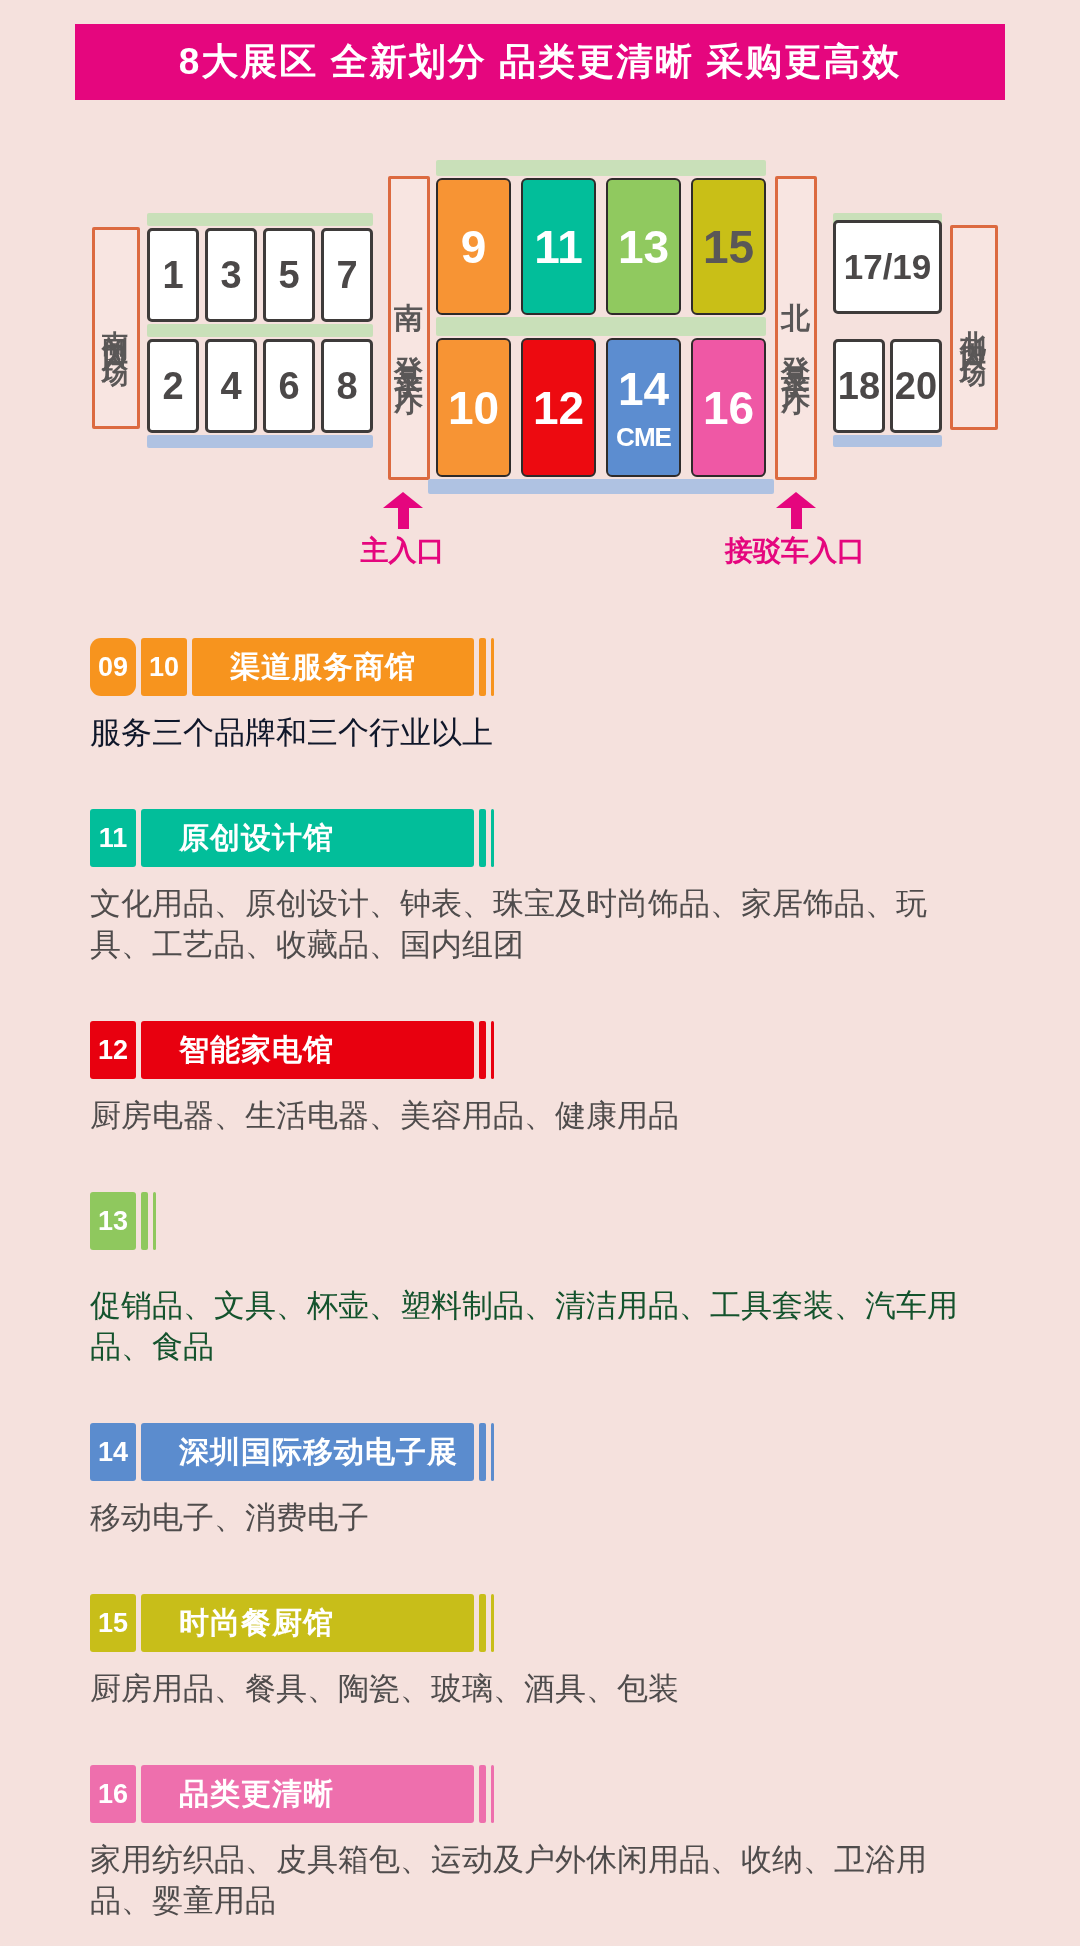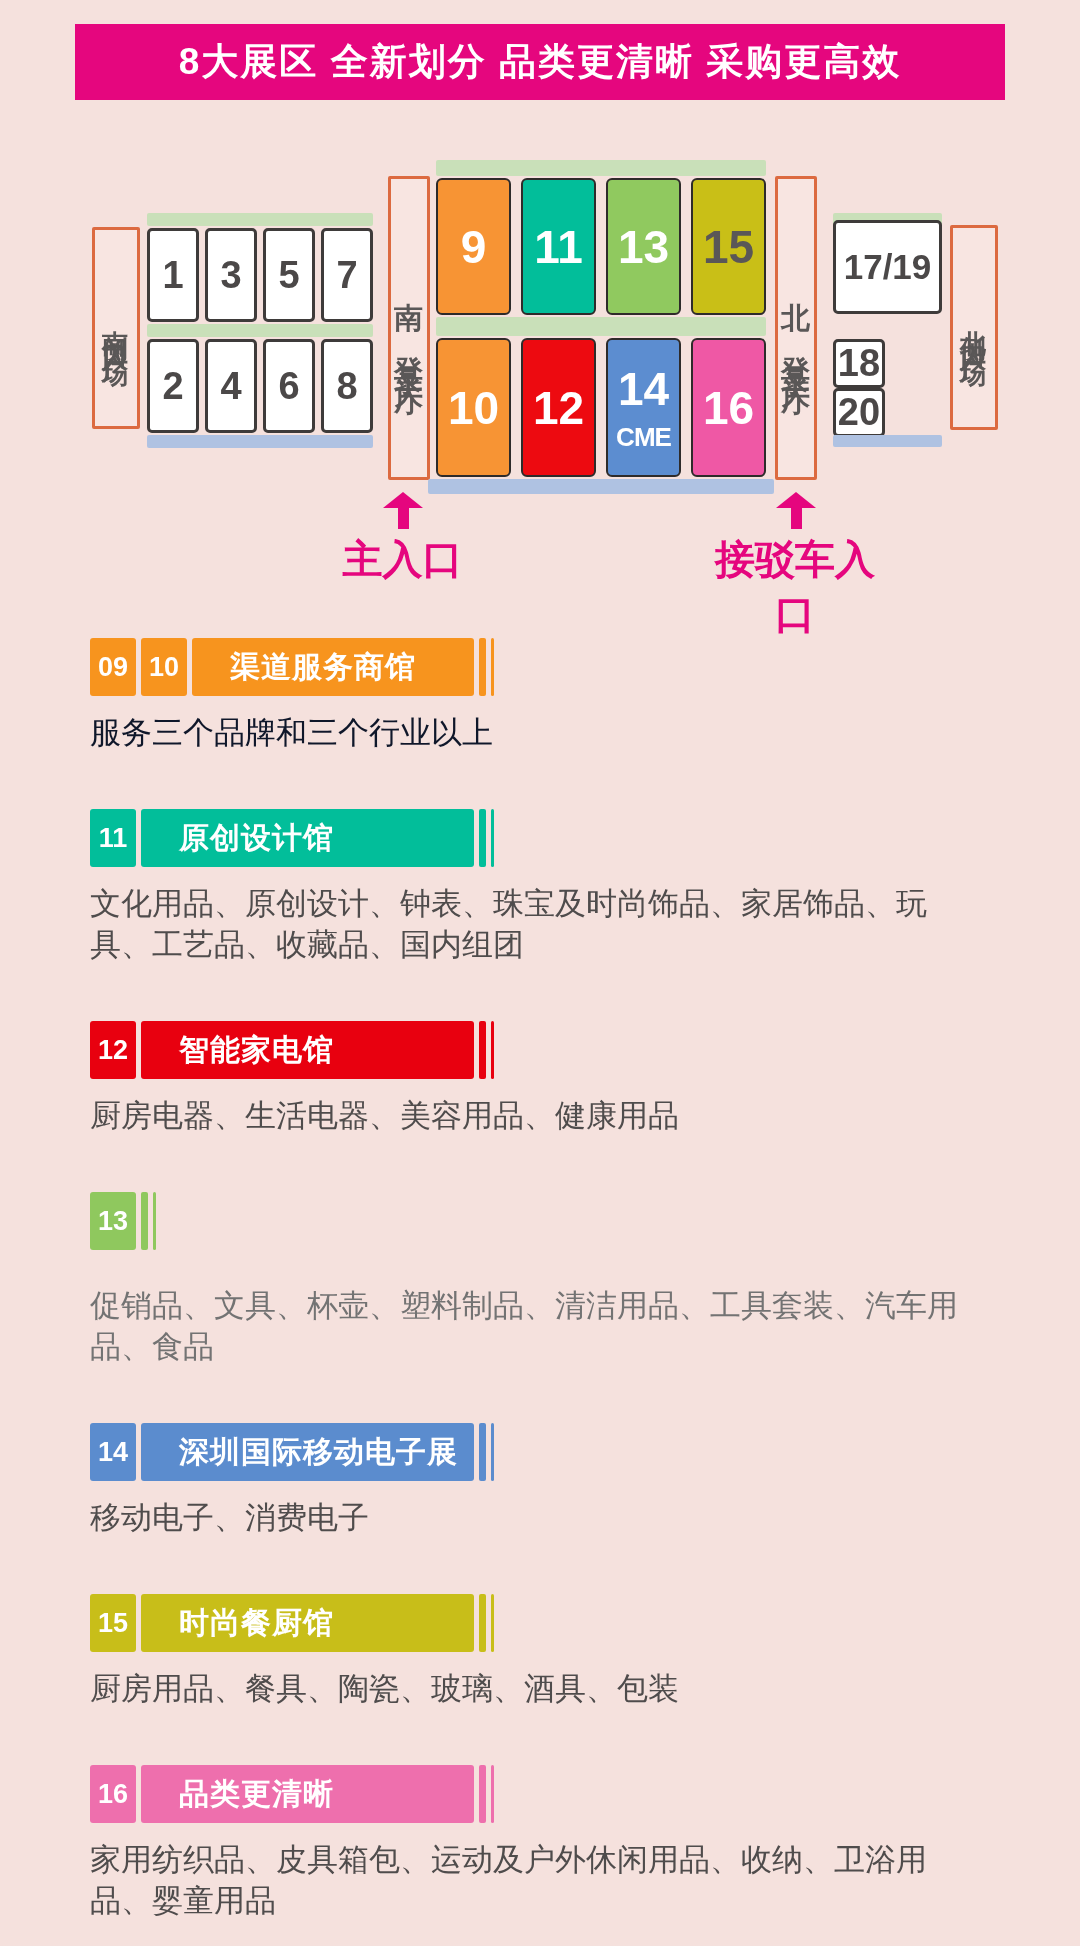--- a/index.html
+++ b/index.html
@@ -23,21 +23,21 @@
 
   .hall-row { display:flex; }
   .hall { display:flex; align-items:center; justify-content:center; }
   .white-hall { background:#FFFFFF; border:3px solid #3E3B3A; border-radius:5px; color:#4B4848; font-size:38px; font-weight:bold; }
   .color-hall { border:2px solid #2E2B2A; border-radius:6px; color:#FFFFFF; font-size:46px; font-weight:bold; flex-direction:column; line-height:1; }
   .hall-sub { font-size:26px; font-weight:bold; margin-top:12px; letter-spacing:-1px; }
 
   .arrow-up { width:40px; }
   .arrow-up .head { width:0; height:0; border-left:20px solid transparent; border-right:20px solid transparent; border-bottom:16px solid #E5067E; margin:0 auto; }
   .arrow-up .shaft { width:11px; height:21px; background:#E5067E; margin:0 auto; }
-  .entrance-label { color:#E5067E; font-size:40px; font-weight:bold; text-align:center; }
+  .entrance-label { color:#E5067E; font-size:28px; font-weight:bold; text-align:center; }
 
   
   .legend { margin:58px 0 0 90px; }
   .legend-item { margin-bottom:56px; }
   .legend-row { display:flex; width:404px; height:58px; column-gap:5px; }
   .badge { width:46px; display:flex; align-items:center; justify-content:center; color:#FFFFFF; font-size:27px; font-weight:bold; border-radius:3px; }
   .bar { flex:1; display:flex; align-items:center; border-radius:3px; }
   .bar span { color:#FFFFFF; font-size:30px; font-weight:bold; padding-left:38px; letter-spacing:1px; }
   .stripe1 { width:7px; border-radius:2px; }
   .stripe2 { width:3px; border-radius:2px; }
@@ -110,21 +110,21 @@
         </div>
     </div>
     <div class="abs strip" style="left: 428px; top: 339px; width: 346px; height: 15px; background-color: rgb(175, 194, 226);"></div>
 
     <div class="abs vbox lobby" style="left:775px; top:36px; width:42px; height:304px;">
       <span class="vtext">北 登录大厅</span>
     </div>
 
     <div class="abs strip" style="left: 833px; top: 73px; width: 109px; height: 13px; background-color: rgb(201, 224, 185);"></div>
     <div class="abs hall white-hall" style="left:833px; top:80px; width:109px; height:94px; font-size:35px;">17/19</div>
-    <div class="abs hall-row" style="left:833px; top:199px; width:109px; height:94px; flex-direction:column;">
+    <div class="abs hall-row" style="left:833px; top:199px; width:109px; height:94px; gap:5px;">
       <div class="hall white-hall" style="width:52px;">18</div>
       <div class="hall white-hall" style="width:52px;">20</div>
     </div>
     <div class="abs strip" style="left: 833px; top: 295px; width: 109px; height: 12px; background-color: rgb(175, 194, 226);"></div>
 
     <div class="abs vbox plaza" style="left:950px; top:85px; width:48px; height:205px;">
       <span class="vtext">北侧入口广场</span>
     </div>
 
     <div class="abs arrow-up" style="left:383px; top:352px;">
@@ -137,21 +137,21 @@
       <div class="head" style="border-bottom-color: rgb(229, 6, 126);"></div>
       <div class="shaft" style="background-color: rgb(229, 6, 126);"></div>
     </div>
     <div class="abs entrance-label" style="left: 700px; top: 392px; width: 190px; color: rgb(229, 6, 126);">接驳车入口</div>
   </div>
 
   <div class="legend">
 
     <div class="legend-item">
       <div class="legend-row">
-        <div class="badge" style="background-color: rgb(247, 148, 30);">09</div>
+        <div class="badge" style="background-color: rgb(247, 148, 30); border-radius: 11px;">09</div>
         <div class="badge" style="background-color: rgb(247, 148, 30);">10</div>
         <div class="bar" style="background-color: rgb(247, 148, 30);">
             <span>渠道服务商馆</span>
           </div>
         <div class="stripe1" style="background-color: rgb(247, 148, 30);"></div>
         <div class="stripe2" style="background-color: rgb(247, 148, 30);"></div>
       </div>
       <p class="desc" style="color: #0f172a;">服务三个品牌和三个行业以上</p>
     </div>
 
@@ -178,21 +178,21 @@
       </div>
       <p class="desc" style="color: rgb(79, 76, 76);">厨房电器、生活电器、美容用品、健康用品</p>
     </div>
 
     <div class="legend-item">
       <div class="legend-row">
         <div class="badge" style="background-color: rgb(143, 200, 94);">13</div>
         <div class="stripe1" style="background-color: rgb(143, 200, 94);"></div>
         <div class="stripe2" style="background-color: rgb(143, 200, 94);"></div>
       </div>
-      <p class="desc" style="color: #737373; margin-top: 35px;">促销品、文具、杯壶、塑料制品、清洁用品、工具套装、汽车用品、食品</p>
+      <p class="desc" style="color: #14532d; margin-top: 35px;">促销品、文具、杯壶、塑料制品、清洁用品、工具套装、汽车用品、食品</p>
     </div>
 
     <div class="legend-item">
       <div class="legend-row">
         <div class="badge" style="background-color: rgb(91, 140, 206);">14</div>
         <div class="bar" style="background-color: rgb(91, 140, 206);">
             <span>深圳国际移动电子展</span>
           </div>
         <div class="stripe1" style="background-color: rgb(91, 140, 206);"></div>
         <div class="stripe2" style="background-color: rgb(91, 140, 206);"></div>

